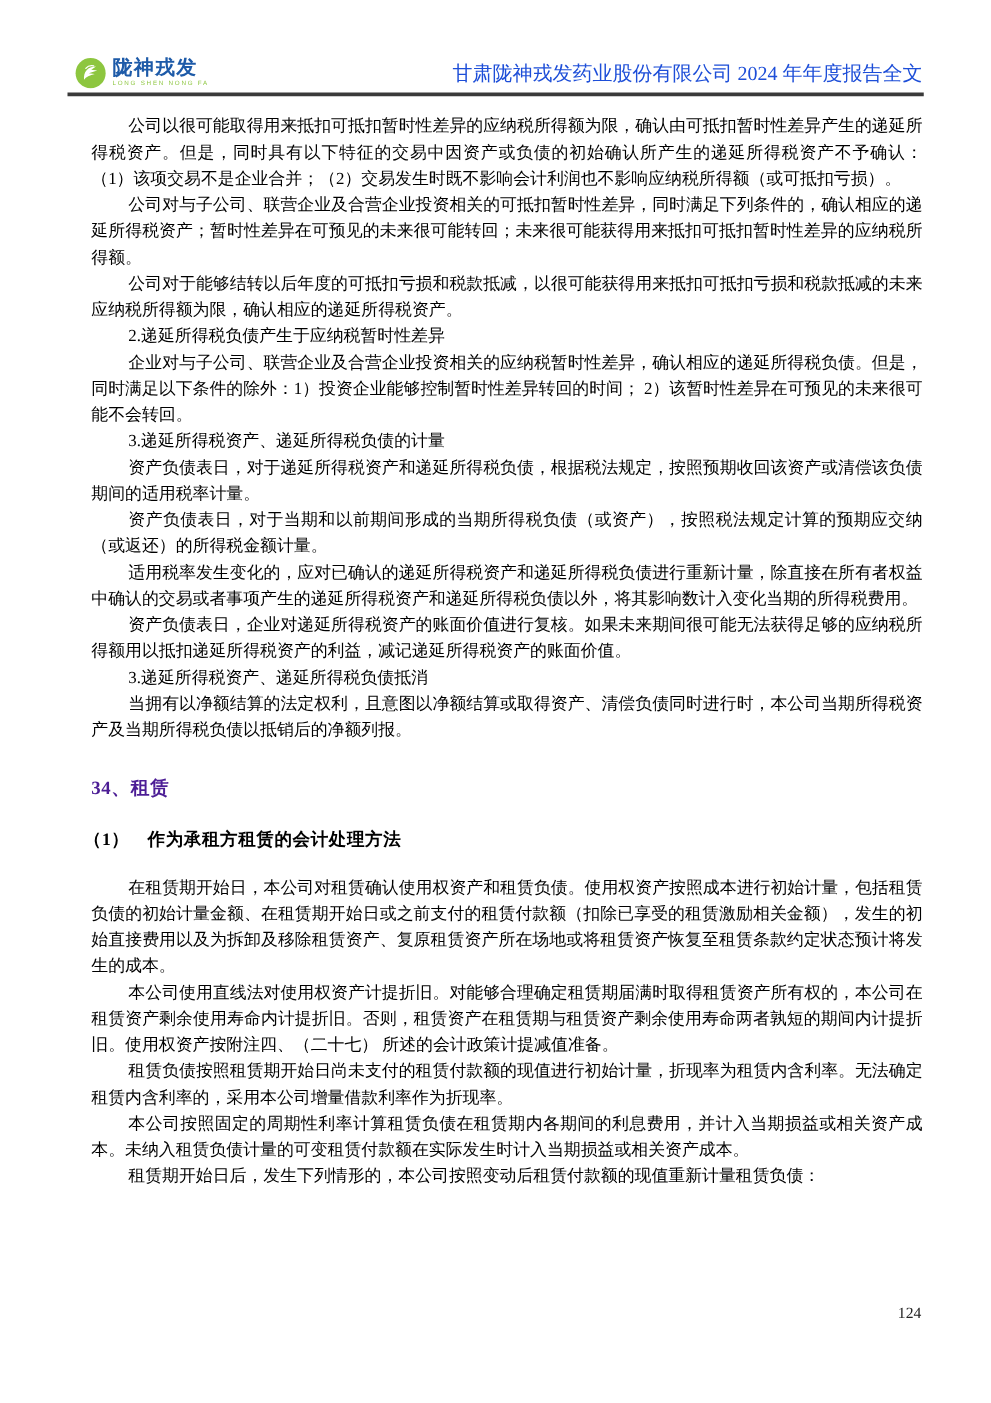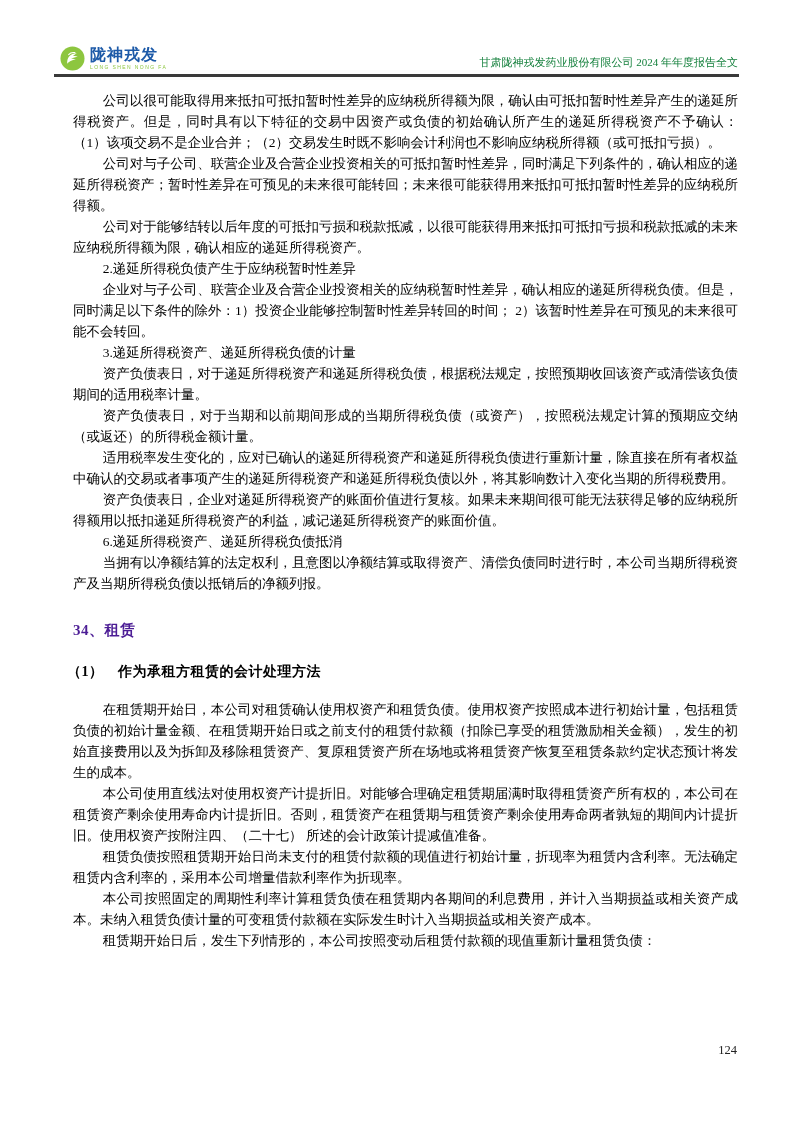--- a/index.html
+++ b/index.html
@@ -24,21 +24,21 @@
   .brand-text{display:flex;flex-direction:column;line-height:1;}
   .brand-cn{
     font-family:"Liberation Sans","DejaVu Sans",sans-serif;
     font-size:16px;font-weight:bold;color:#1d5aa8;letter-spacing:1px;white-space:nowrap;
   }
   .brand-en{
     font-family:"Liberation Sans","DejaVu Sans",sans-serif;
     font-size:5px;color:#8dc63f;letter-spacing:1.4px;margin-top:2px;white-space:nowrap;
   }
   .report-title{
-    font-size:11px;color:#15803d;padding-bottom:1px;white-space:nowrap;
+    font-size:16px;color:#1d4ed8;padding-bottom:1px;white-space:nowrap;
   }
   .header-rule{
     margin:3px 54px 0 54px;
     height:3px;background:#3a3a3a;
   }
   .content{
     margin:13px 55px 0 73px;
   }
   .content p.body{
     font-size:13.5px;
@@ -88,21 +88,21 @@
     <p class="body">公司以很可能取得用来抵扣可抵扣暂时性差异的应纳税所得额为限，确认由可抵扣暂时性差异产生的递延所得税资产。但是，同时具有以下特征的交易中因资产或负债的初始确认所产生的递延所得税资产不予确认：（1）该项交易不是企业合并；（2）交易发生时既不影响会计利润也不影响应纳税所得额（或可抵扣亏损）。</p>
     <p class="body">公司对与子公司、联营企业及合营企业投资相关的可抵扣暂时性差异，同时满足下列条件的，确认相应的递延所得税资产；暂时性差异在可预见的未来很可能转回；未来很可能获得用来抵扣可抵扣暂时性差异的应纳税所得额。</p>
     <p class="body">公司对于能够结转以后年度的可抵扣亏损和税款抵减，以很可能获得用来抵扣可抵扣亏损和税款抵减的未来应纳税所得额为限，确认相应的递延所得税资产。</p>
     <p class="body">2.递延所得税负债产生于应纳税暂时性差异</p>
     <p class="body">企业对与子公司、联营企业及合营企业投资相关的应纳税暂时性差异，确认相应的递延所得税负债。但是，同时满足以下条件的除外：1）投资企业能够控制暂时性差异转回的时间； 2）该暂时性差异在可预见的未来很可能不会转回。</p>
     <p class="body">3.递延所得税资产、递延所得税负债的计量</p>
     <p class="body">资产负债表日，对于递延所得税资产和递延所得税负债，根据税法规定，按照预期收回该资产或清偿该负债期间的适用税率计量。</p>
     <p class="body">资产负债表日，对于当期和以前期间形成的当期所得税负债（或资产），按照税法规定计算的预期应交纳（或返还）的所得税金额计量。</p>
     <p class="body">适用税率发生变化的，应对已确认的递延所得税资产和递延所得税负债进行重新计量，除直接在所有者权益中确认的交易或者事项产生的递延所得税资产和递延所得税负债以外，将其影响数计入变化当期的所得税费用。</p>
     <p class="body">资产负债表日，企业对递延所得税资产的账面价值进行复核。如果未来期间很可能无法获得足够的应纳税所得额用以抵扣递延所得税资产的利益，减记递延所得税资产的账面价值。</p>
-    <p class="body">6.递延所得税资产、递延所得税负债抵消</p>
+    <p class="body">3.递延所得税资产、递延所得税负债抵消</p>
     <p class="body">当拥有以净额结算的法定权利，且意图以净额结算或取得资产、清偿负债同时进行时，本公司当期所得税资产及当期所得税负债以抵销后的净额列报。</p>
 
     <h2 class="section-heading">34、租赁</h2>
     <h3 class="subsection-heading">（1）　作为承租方租赁的会计处理方法</h3>
 
     <p class="body lease-first">在租赁期开始日，本公司对租赁确认使用权资产和租赁负债。使用权资产按照成本进行初始计量，包括租赁负债的初始计量金额、在租赁期开始日或之前支付的租赁付款额（扣除已享受的租赁激励相关金额），发生的初始直接费用以及为拆卸及移除租赁资产、复原租赁资产所在场地或将租赁资产恢复至租赁条款约定状态预计将发生的成本。</p>
     <p class="body">本公司使用直线法对使用权资产计提折旧。对能够合理确定租赁期届满时取得租赁资产所有权的，本公司在租赁资产剩余使用寿命内计提折旧。否则，租赁资产在租赁期与租赁资产剩余使用寿命两者孰短的期间内计提折旧。使用权资产按附注四、（二十七） 所述的会计政策计提减值准备。</p>
     <p class="body">租赁负债按照租赁期开始日尚未支付的租赁付款额的现值进行初始计量，折现率为租赁内含利率。无法确定租赁内含利率的，采用本公司增量借款利率作为折现率。</p>
     <p class="body">本公司按照固定的周期性利率计算租赁负债在租赁期内各期间的利息费用，并计入当期损益或相关资产成本。未纳入租赁负债计量的可变租赁付款额在实际发生时计入当期损益或相关资产成本。</p>
     <p class="body">租赁期开始日后，发生下列情形的，本公司按照变动后租赁付款额的现值重新计量租赁负债：</p>

